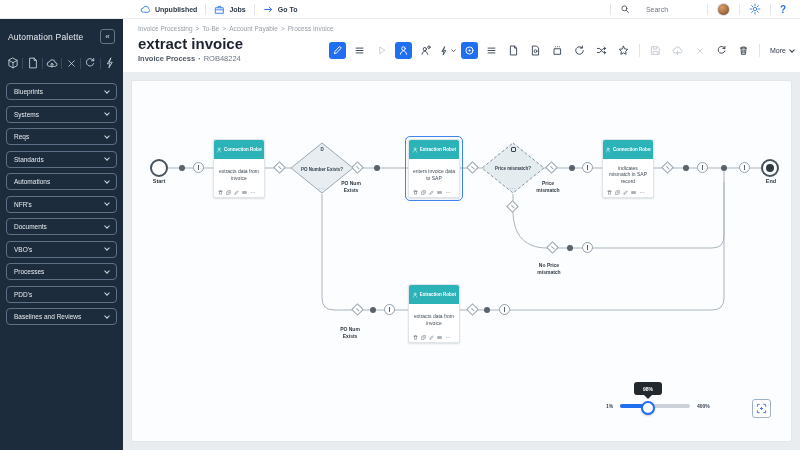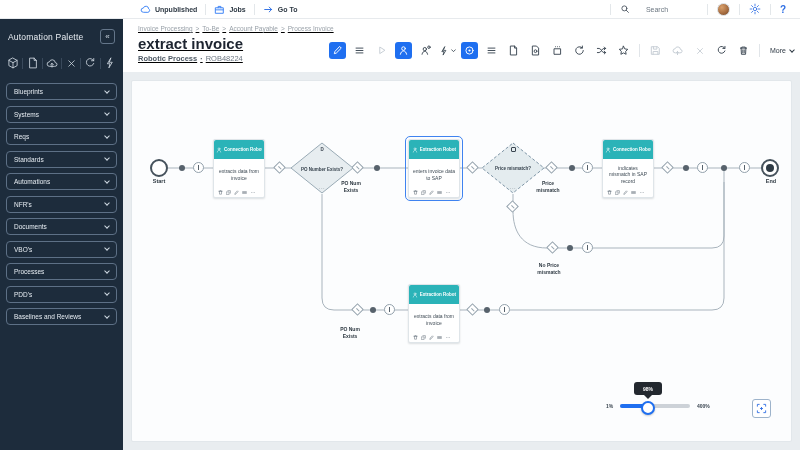--- a/index.html
+++ b/index.html
@@ -26,21 +26,21 @@
   .sb-collapse { width:15px; height:15px; border:1px solid #64768a; border-radius:3px; color:#cfd9e2; font-size:8px; display:flex; align-items:center; justify-content:center; cursor:pointer; }
   .sb-icons { display:flex; align-items:center; justify-content:space-between; margin:13px 7px 0 7px; }
   .sb-icons .icon { color:#d3dce4; }
   .sb-vdiv { width:1px; height:11px; background:#39495b; }
   .sb-list { margin:14px 6px 0 6px; }
   .sb-item { height:17px; border:1px solid #5d7086; border-radius:4px; margin-bottom:5.5px; display:flex; align-items:center; justify-content:space-between; padding:0 7px; cursor:pointer; }
   .sb-item-label { color:#e6ecf2; font-size:6.5px; }
   .chev { width:4px; height:4px; border-right:1px solid #cfd9e2; border-bottom:1px solid #cfd9e2; transform:rotate(45deg); margin-top:-2px; }
 
   
-  .main { position:absolute; left:123px; top:19px; right:0; bottom:0;text-decoration:underline; }
+  .main { position:absolute; left:123px; top:19px; right:0; bottom:0; }
   .subheader { position:relative; height:53px; background:#fff; }
   .breadcrumb { display:flex; gap:3px; font-size:6.5px; color:#98a0a8; margin:6px 0 0 15px; }
   .bc-item { cursor:pointer; }
   .page-title { font-size:15px; font-weight:700; color:#1d2430; margin:3px 0 0 15px; }
   .page-sub { font-size:7.5px; color:#4d5863; font-weight:600; margin:2px 0 0 15px; display:flex; gap:3px; }
   .page-sub .sub-id { color:#6b7580; font-weight:400; }
 
   
   .toolbar { position:absolute; left:206px; top:17px; display:flex; align-items:center; gap:5px; }
   .tbtn { width:17px; height:17px; border-radius:3px; display:flex; align-items:center; justify-content:center; color:#3e4a55; cursor:pointer; background:transparent; border:none; }
@@ -251,21 +251,21 @@
       <span class="bc-item">Invoice Processing</span>
       <span>&gt;</span>
       <span class="bc-item">To-Be</span>
       <span>&gt;</span>
       <span class="bc-item">Account Payable</span>
       <span>&gt;</span>
       <span class="bc-item">Process Invoice</span>
     </div>
     <div class="page-title">extract invoice</div>
     <div class="page-sub">
-      <span>Robotic Process</span>
+      <span>Invoice Process</span>
       <span>·</span>
       <span class="sub-id">ROB48224</span>
     </div>
 
     <div class="toolbar">
       <button class="tbtn active">
           <span class="icon">
             <svg class="st" width="11" height="11" viewBox="0 0 16 16">
               <path d="M11.5 2.5l2 2L6.2 11.8 3.4 12.6 4.2 9.8z"></path>
             </svg>

